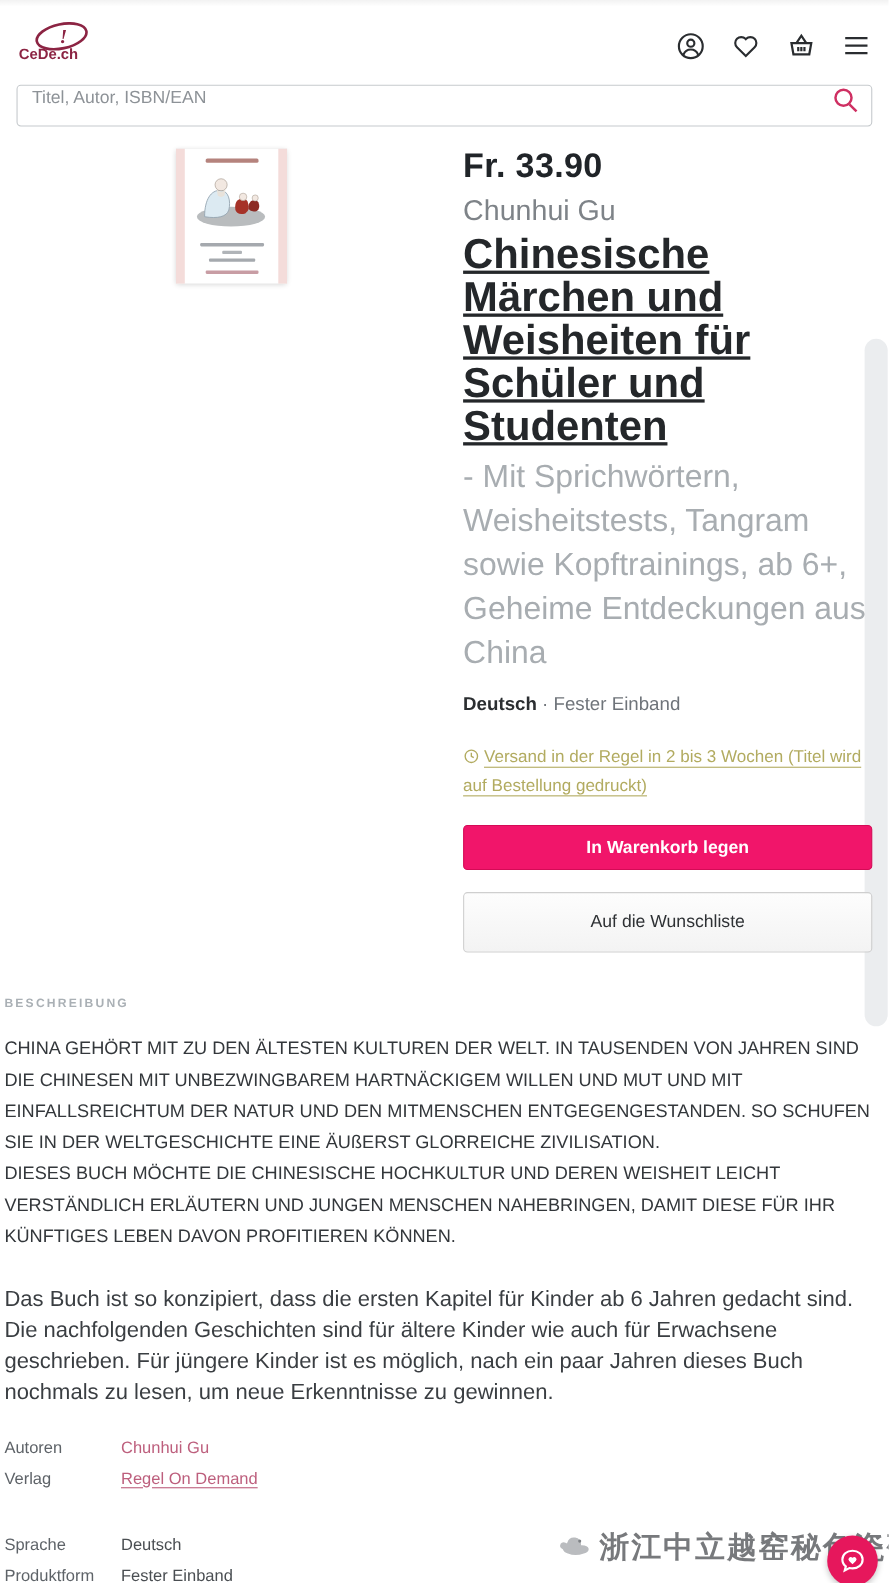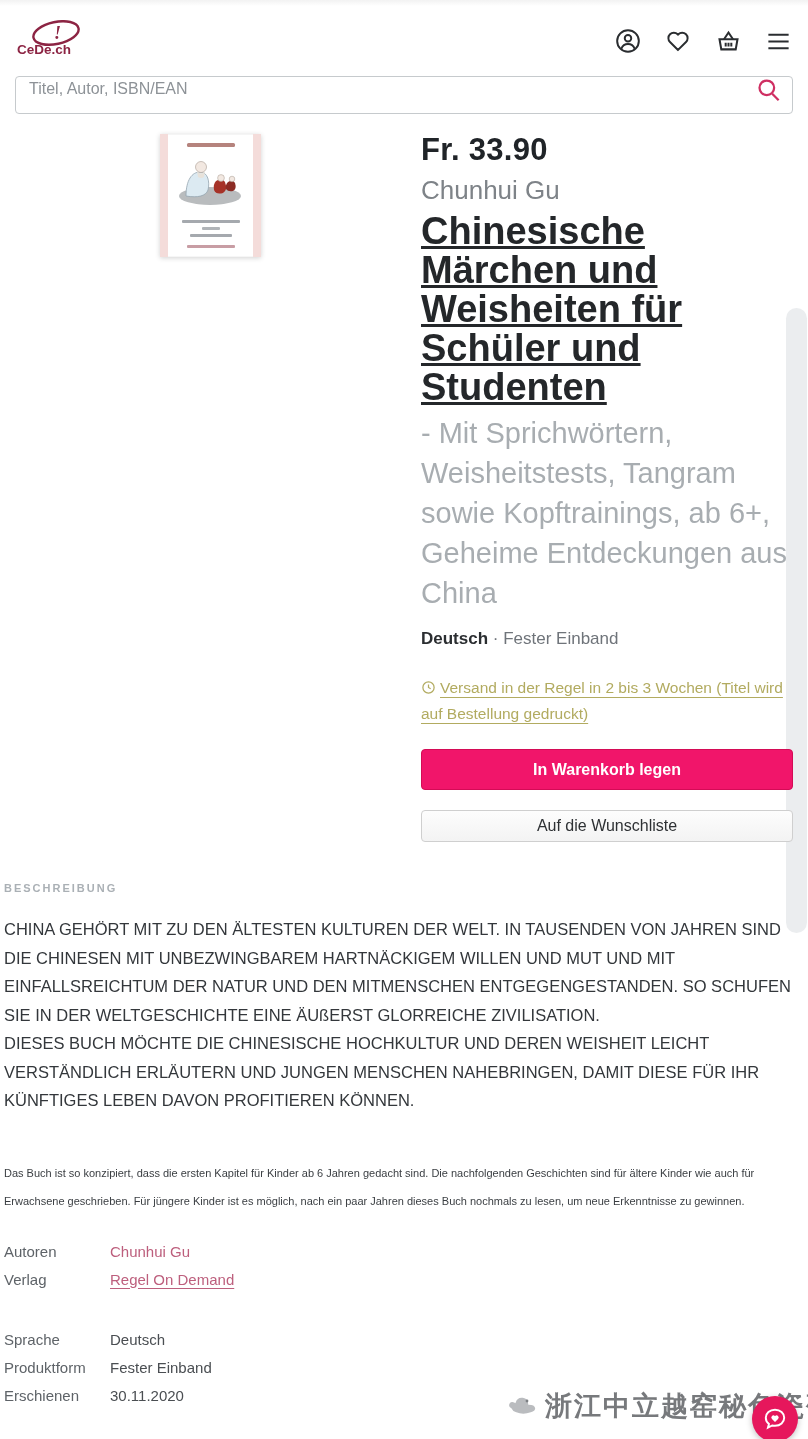--- a/index.html
+++ b/index.html
@@ -28,28 +28,28 @@
   .price { font-size:31px; font-weight:bold; color:#202428; letter-spacing:.3px; }
   .author { font-size:26px; color:#7e8388; margin-top:7px; }
   .title { font-size:38px; font-weight:bold; color:#24272a; line-height:39px; margin-top:6px;text-decoration:underline; }
   .subtitle { font-size:29px; color:#a8adb1; line-height:40px; margin-top:6px; }
   .meta { font-size:17px; margin-top:16px; color:#6f747a; }
   .meta b { color:#2b2e31; }
   .shipping { margin-top:26px; font-size:15.5px; line-height:26px; color:#b2ab60; }
   .shipping .ship-text { text-decoration:underline; text-underline-offset:4px; text-decoration-thickness:1px; }
   .shipping svg { vertical-align:-2px; margin-right:4px; }
   .btn-cart { display:block; width:100%; margin-top:22px; height:41px; background:#f1156a; border:1px solid #d40b56; border-radius:4px; color:#ffffff; font-size:16px; font-weight:bold; font-family:inherit; cursor:pointer; }
-  .btn-wish { display:block; width:100%; margin-top:20px; height:32px; background:linear-gradient(#fdfdfd,#f3f3f3); border:1px solid #cfcfcf; border-radius:4px; color:#2e3134; font-size:16px; font-family:inherit; cursor:pointer; }
+  .btn-wish { display:block; width:100%; margin-top:20px; height:55px; background:linear-gradient(#fdfdfd,#f3f3f3); border:1px solid #cfcfcf; border-radius:4px; color:#2e3134; font-size:16px; font-family:inherit; cursor:pointer; }
 
   
   .body-text { padding:0 4px; }
   .section-label { font-size:11px; letter-spacing:2px; color:#aab0b5; font-weight:bold; }
   .lbl-desc { margin-top:40px; }
   .desc-caps { margin-top:21px; font-size:16.5px; line-height:28.5px; color:#33373b; }
-  .desc-normal { margin-top:44px; font-size:11px; line-height:28.5px; color:#3a3e42; }
+  .desc-normal { margin-top:28px; font-size:20px; line-height:28.5px; color:#3a3e42; }
   .lbl-details { margin-top:30px; }
 
   
   .detail-group { margin-top:22px; }
   .dl-row { display:flex; line-height:28px; font-size:15px; }
   .dl-label { width:106px; flex-shrink:0; color:#5e6368; }
   .dl-value { color:#4a4e52; }
   .dl-value.link { color:#bd5f7d; cursor:pointer; }
   .dl-value.link.u { text-decoration:underline; text-underline-offset:3px; }
 

